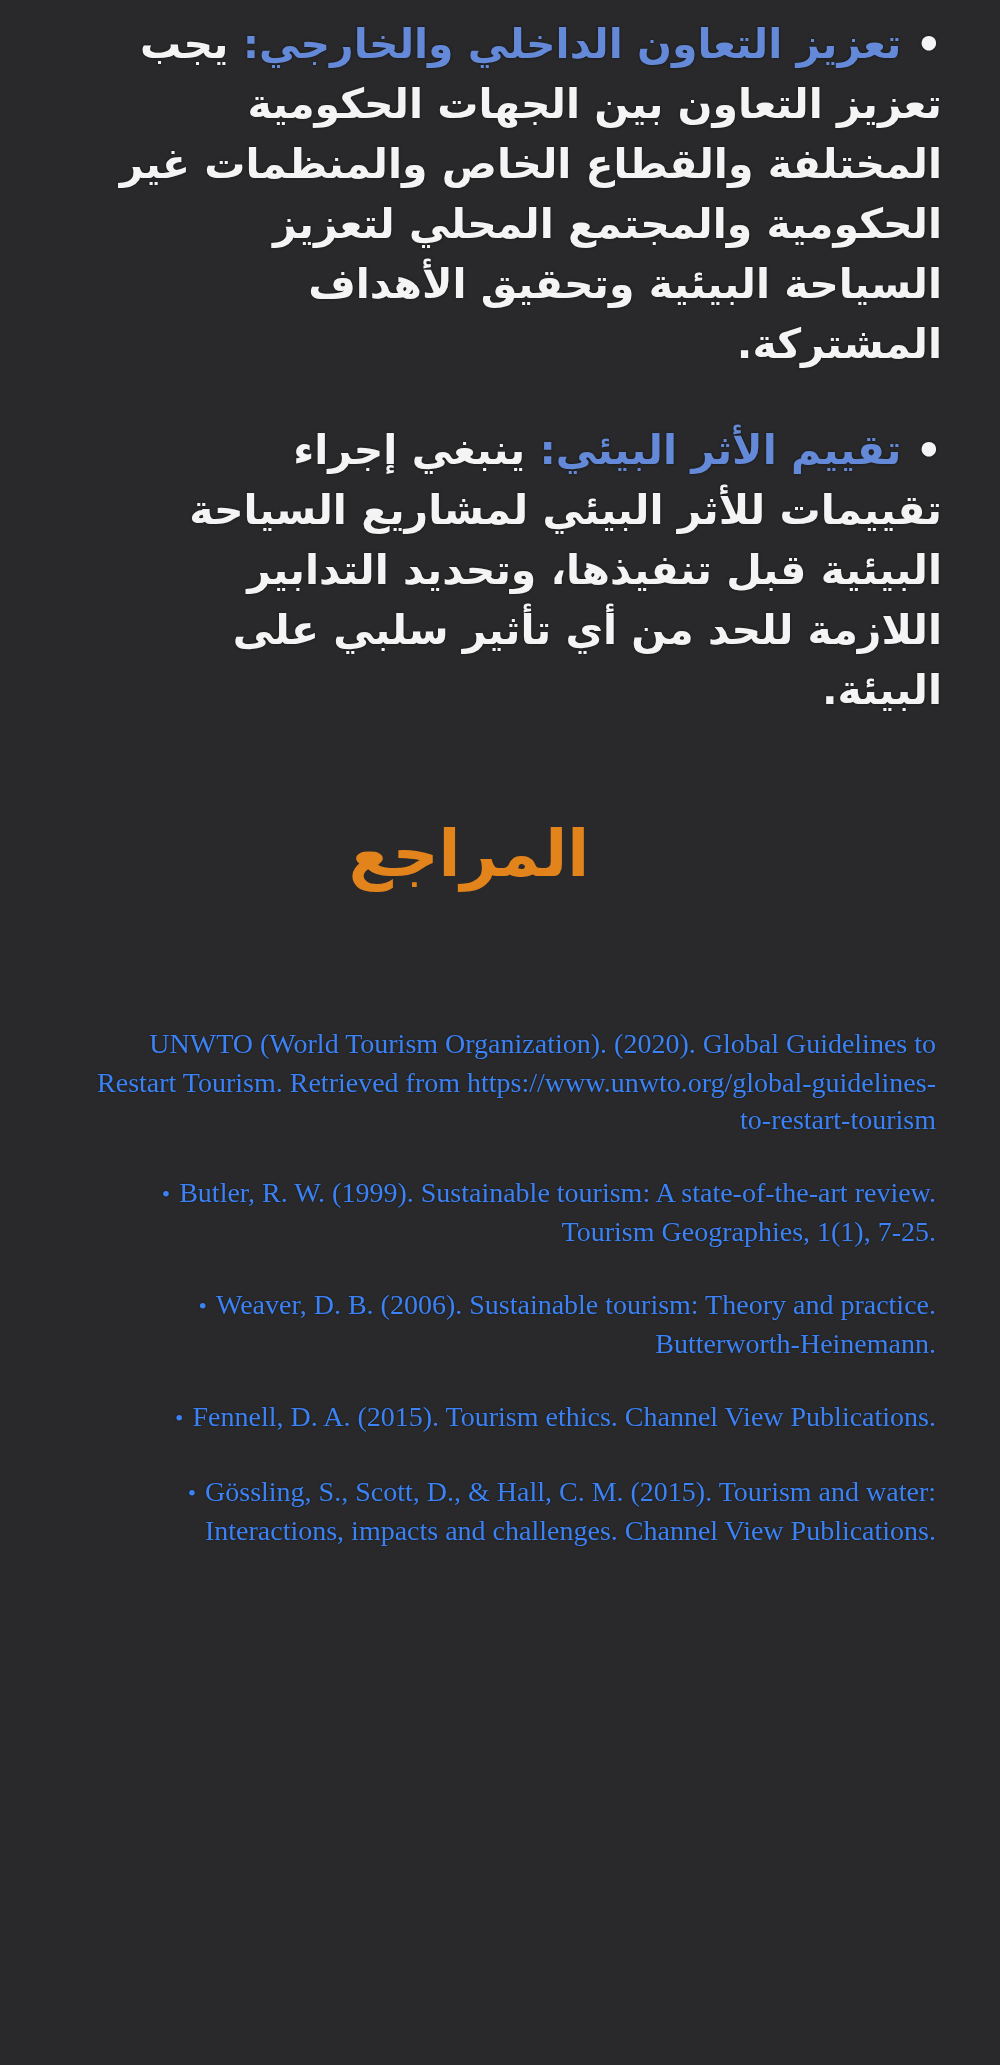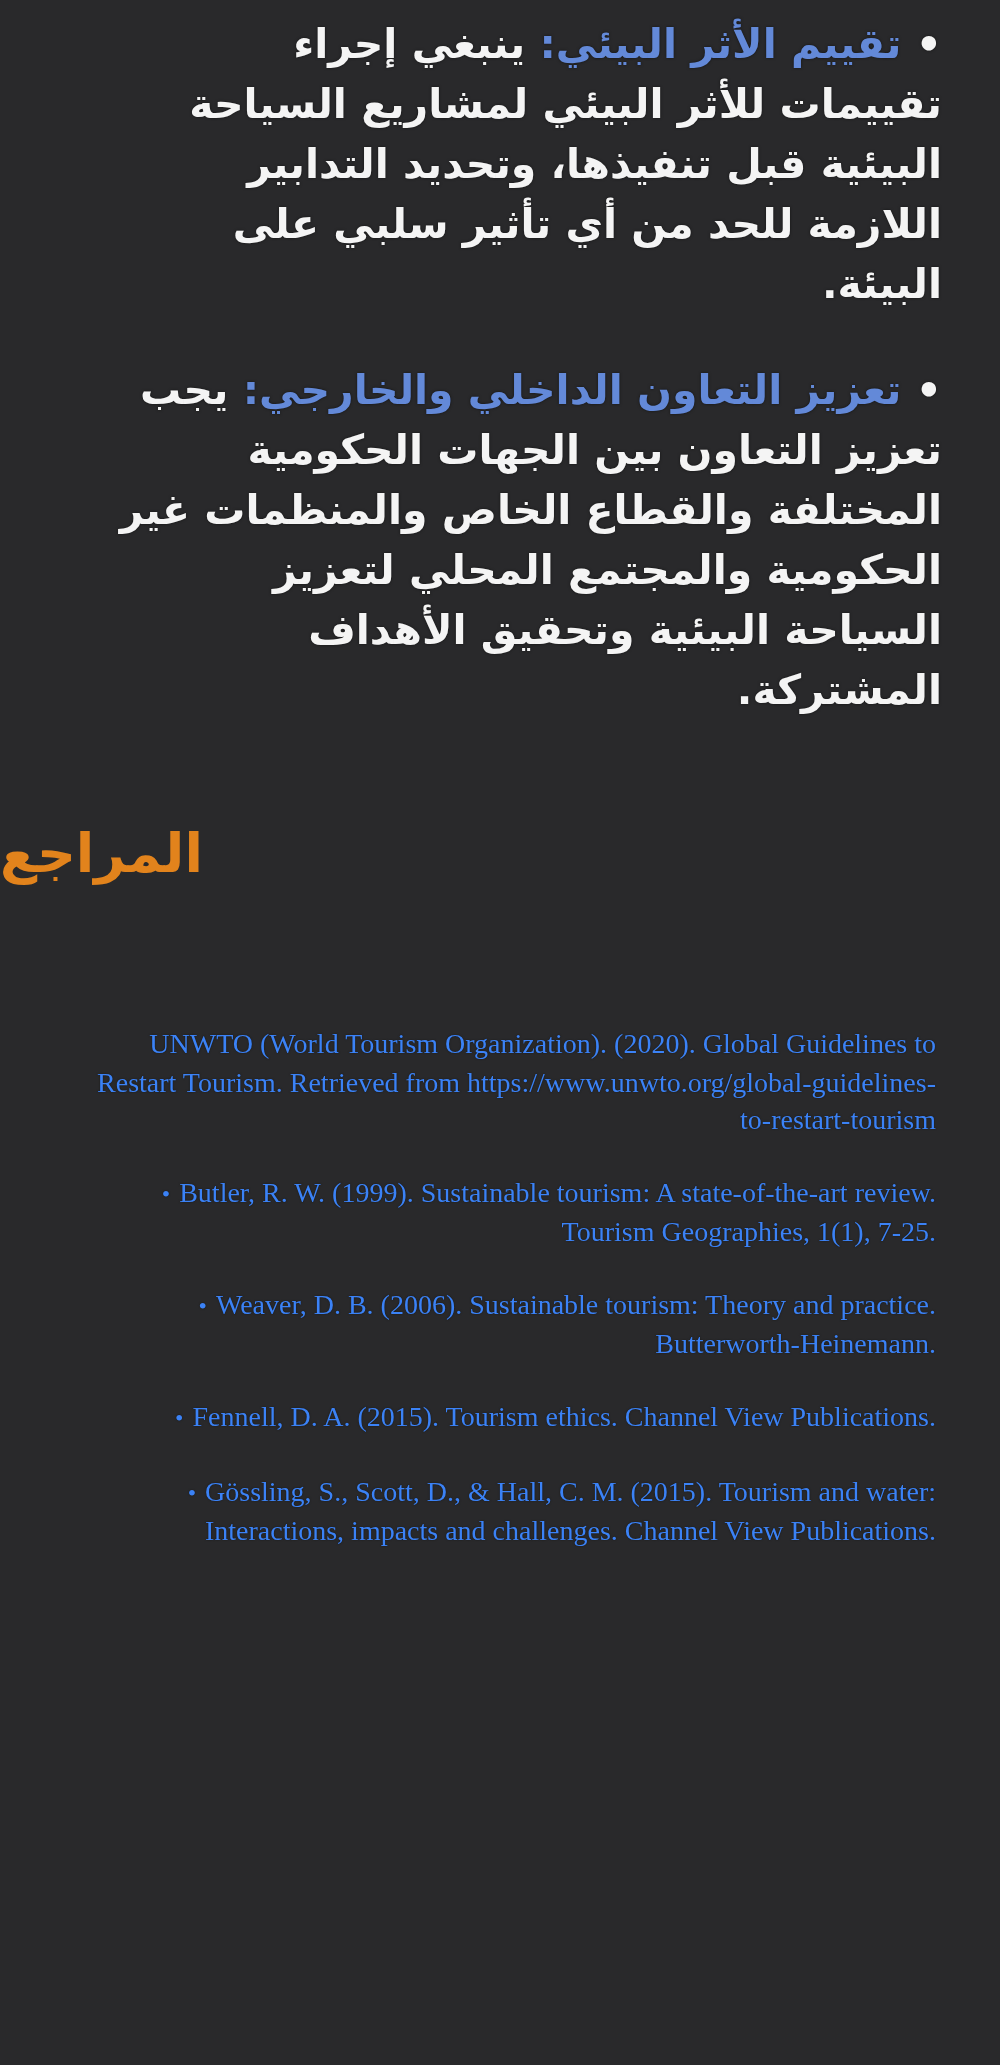--- a/index.html
+++ b/index.html
@@ -36,25 +36,25 @@
   }
   .arabic-para .bullet-marker {
     color: #f4f4f4;
   }
   .arabic-para .para-heading {
     color: #6389d8;
   }
   
   .references-heading {
     direction: rtl;
-    text-align: left;
+    text-align: center;
     box-sizing: border-box;
     padding: 0 62px 0 0;
     margin-top: 95px;
-    font-size: 54px;
+    font-size: 64px;
     font-weight: 700;
     line-height: 78px;
     color: #e2831c;
   }
   
   .references-list {
     box-sizing: border-box;
     margin-top: 132px;
     padding: 0 64px 0 66px; 
     text-align: right;
@@ -74,27 +74,27 @@
   }
 </style>
 </head>
 <body>
 
 <div class="slide">
 
   <div class="arabic-section">
     <p class="arabic-para">
       <span class="bullet-marker">•</span>
-      <span class="para-heading">تقييم الأثر البيئي:</span>
-      <span class="para-body">ينبغي إجراء تقييمات للأثر البيئي لمشاريع السياحة البيئية قبل تنفيذها، وتحديد التدابير اللازمة للحد من أي تأثير سلبي على البيئة.</span>
+      <span class="para-heading">تعزيز التعاون الداخلي والخارجي:</span>
+      <span class="para-body">يجب تعزيز التعاون بين الجهات الحكومية المختلفة والقطاع الخاص والمنظمات غير الحكومية والمجتمع المحلي لتعزيز السياحة البيئية وتحقيق الأهداف المشتركة.</span>
     </p>
     <p class="arabic-para">
       <span class="bullet-marker">•</span>
-      <span class="para-heading">تعزيز التعاون الداخلي والخارجي:</span>
-      <span class="para-body">يجب تعزيز التعاون بين الجهات الحكومية المختلفة والقطاع الخاص والمنظمات غير الحكومية والمجتمع المحلي لتعزيز السياحة البيئية وتحقيق الأهداف المشتركة.</span>
+      <span class="para-heading">تقييم الأثر البيئي:</span>
+      <span class="para-body">ينبغي إجراء تقييمات للأثر البيئي لمشاريع السياحة البيئية قبل تنفيذها، وتحديد التدابير اللازمة للحد من أي تأثير سلبي على البيئة.</span>
     </p>
   </div>
 
   <div class="references-heading">المراجع</div>
 
   <div class="references-list">
     <p class="reference-item"><span class="ref-marker"></span><span>UNWTO (World Tourism Organization). (2020). Global Guidelines to Restart Tourism. Retrieved from https://www.unwto.org/global-guidelines-to-restart-tourism</span></p>
     <p class="reference-item"><span class="ref-marker">•</span><span>Butler, R. W. (1999). Sustainable tourism: A state-of-the-art review. Tourism Geographies, 1(1), 7-25.</span></p>
     <p class="reference-item"><span class="ref-marker">•</span><span>Weaver, D. B. (2006). Sustainable tourism: Theory and practice. Butterworth-Heinemann.</span></p>
     <p class="reference-item"><span class="ref-marker">•</span><span>Fennell, D. A. (2015). Tourism ethics. Channel View Publications.</span></p>

